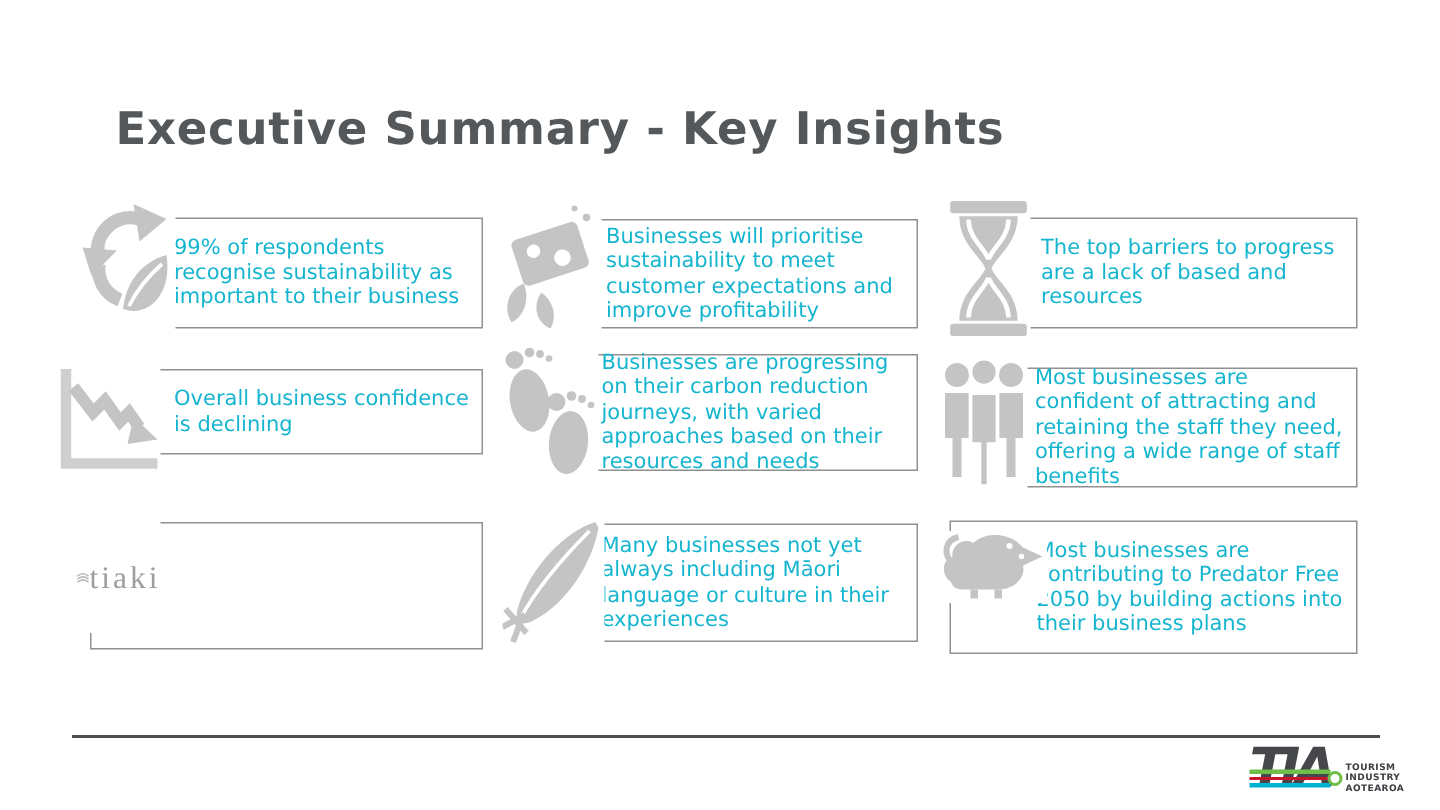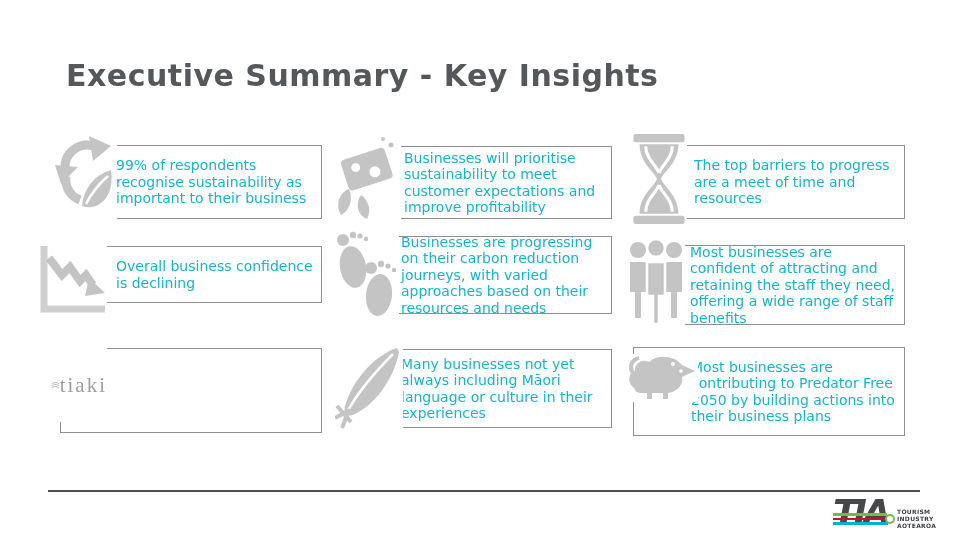--- a/index.html
+++ b/index.html
@@ -1,19 +1,19 @@
 <!DOCTYPE html>
 <html><head>
 <meta charset="utf-8">
 <style>
   html,body{margin:0;padding:0;}
   body{width:960px;height:540px;position:relative;background:#ffffff;
        font-family:"DejaVu Sans","Liberation Sans",sans-serif;overflow:hidden;}
   .title{position:absolute;left:60px;top:52px;font-size:30px;font-weight:bold;
-         color:#54585b;letter-spacing:0.5px;margin:6px;}
+         color:#54585b;letter-spacing:0.5px;margin:17px;}
   .box{position:absolute;border:1px solid #8f8f8f;display:flex;align-items:center;box-sizing:border-box;}
   .box .txt{color:#15b5cf;font-size:14px;line-height:16.5px;padding-right:4px;}
   .icon-wrap{position:absolute;background:#ffffff;display:flex;flex-direction:row;
              align-items:center;justify-content:flex-start;}
   .icon-wrap svg{display:block;}
   
   .b1{left:60px;top:145px;width:262px;height:74px;}  .b1 .txt{padding-left:55px;}
   .b2{left:348px;top:146px;width:264px;height:73px;} .b2 .txt{padding-left:55px;}
   .b3{left:633px;top:145px;width:272px;height:74px;} .b3 .txt{padding-left:60px;}
   .b4{left:58px;top:246px;width:264px;height:57px;}  .b4 .txt{padding-left:57px;}
@@ -89,21 +89,21 @@
         <rect x="2" y="0" width="50" height="8" rx="2"></rect>
         <rect x="2" y="80" width="50" height="8" rx="2"></rect>
         <path d="M8 10 H46 C46 28 32 36 29 44 C32 52 46 60 46 78 H8 C8 60 22 52 25 44 C22 36 8 28 8 10 Z"></path>
       </g>
       <path d="M14 12 C14 24 24 30 27 38" stroke="#ffffff" stroke-width="3" fill="none"></path>
       <path d="M40 12 C40 24 30 30 27 38" stroke="#ffffff" stroke-width="3" fill="none"></path>
       <path d="M27 50 C24 58 14 64 14 76" stroke="#ffffff" stroke-width="3" fill="none"></path>
       <path d="M27 50 C30 58 40 64 40 76" stroke="#ffffff" stroke-width="3" fill="none"></path>
     </svg>
   </div>
-  <div class="txt">The top barriers to progress are a meet of time and resources</div>
+  <div class="txt">The top barriers to progress are a lack of based and resources</div>
 </div>
 
 <div class="box b4">
   <div class="icon-wrap iw4">
     <svg width="68" height="72" viewBox="0 0 68 72">
       <path d="M5 2 V65 H66" stroke="#cfcfcf" stroke-width="7" fill="none"></path>
       <path d="M10 14 L23 31 L31 23 L41 37 L47 31 L54 41" stroke="#c4c4c4" stroke-width="8" fill="none"></path>
       <polygon points="50,34 66,49 46,52" fill="#c4c4c4"></polygon>
     </svg>
   </div>

